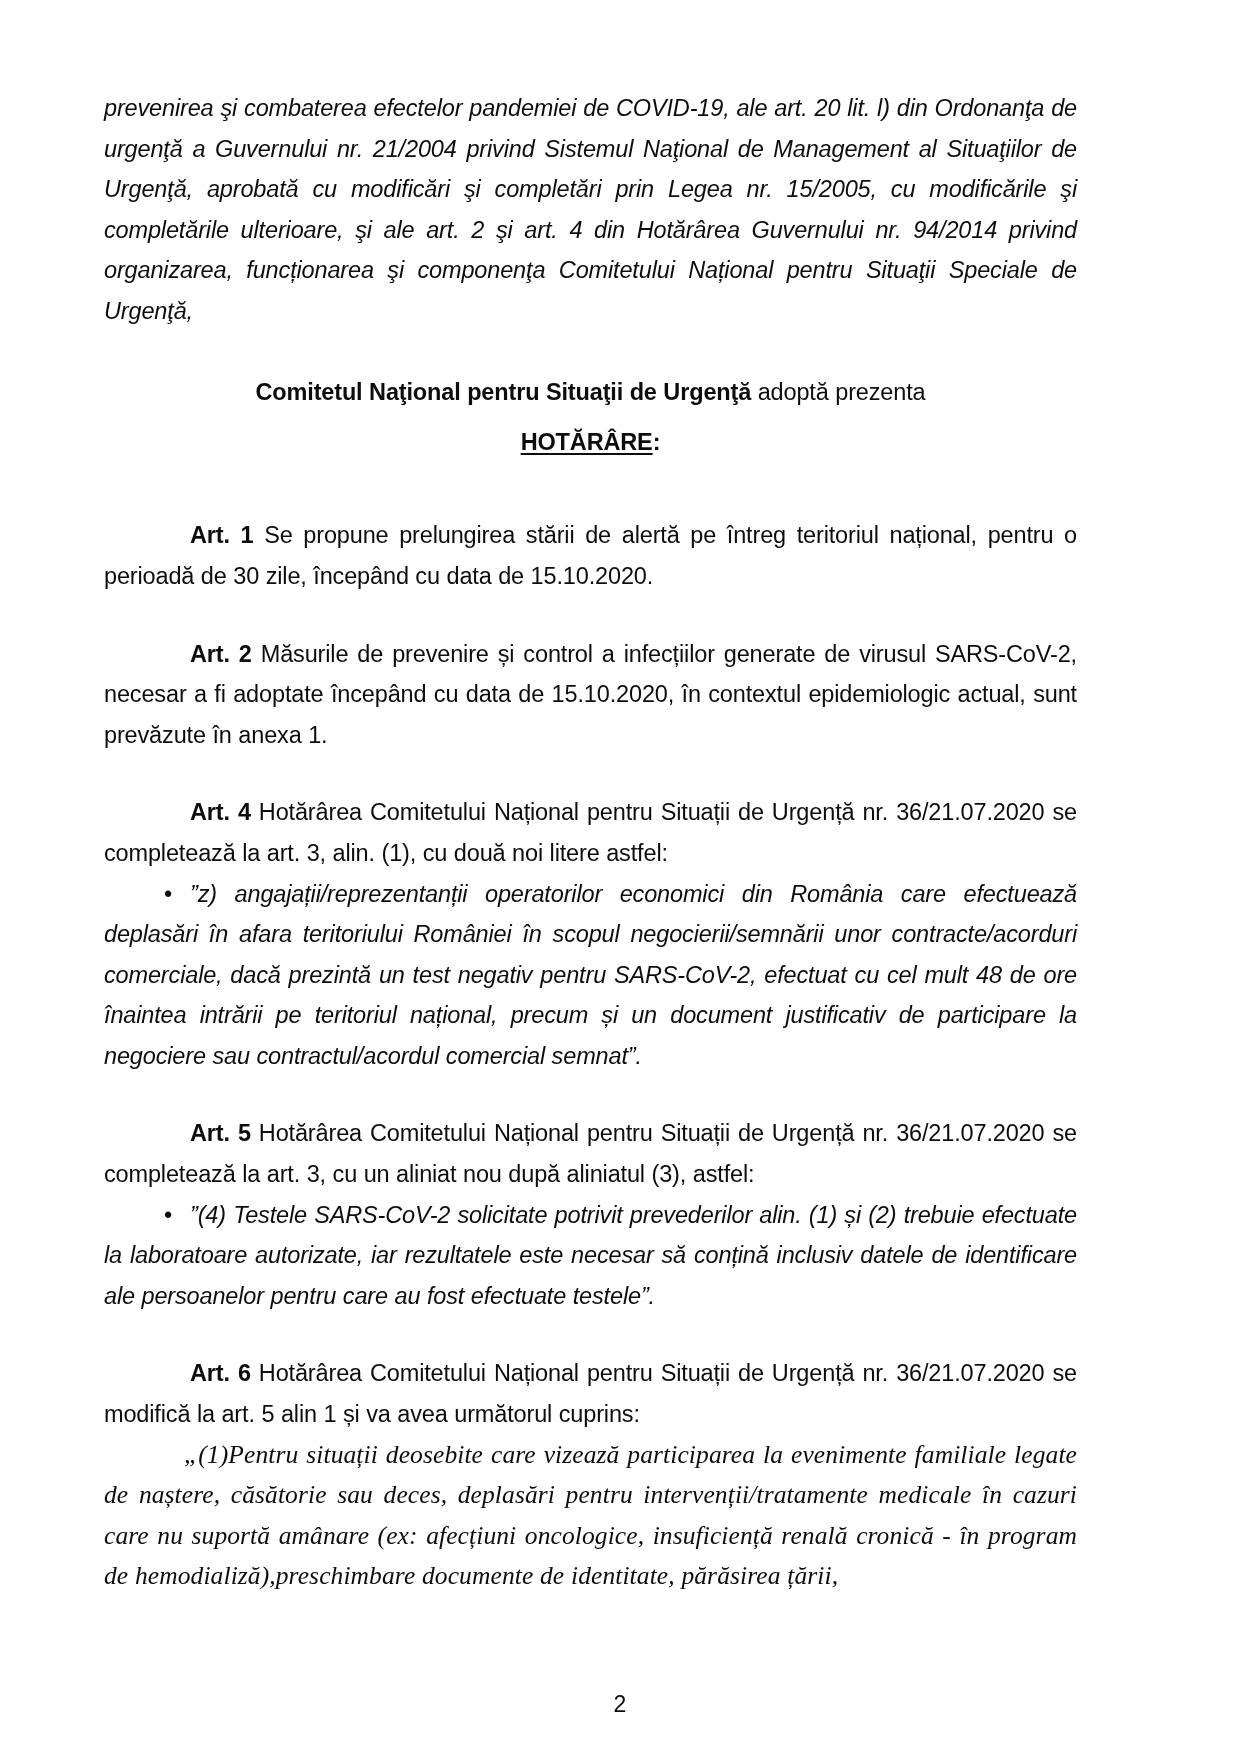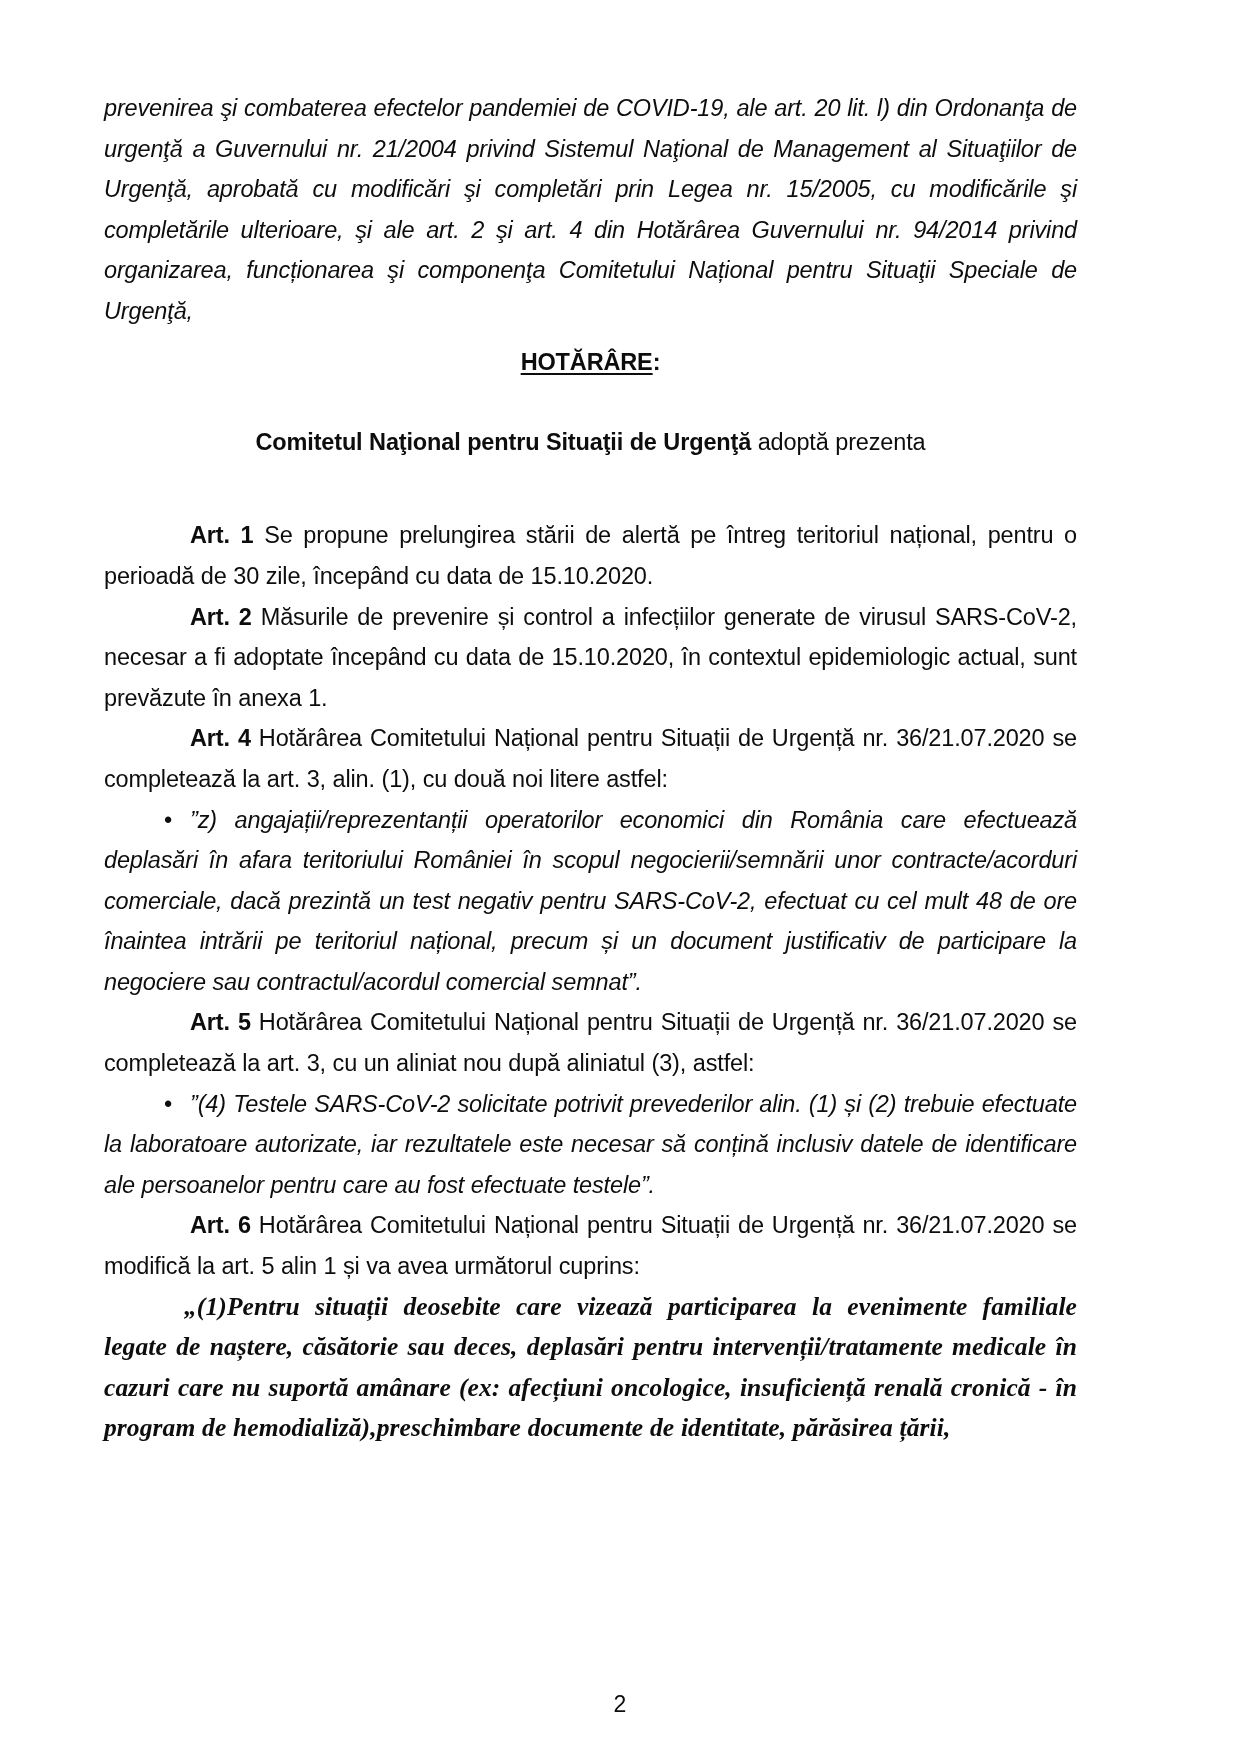--- a/index.html
+++ b/index.html
@@ -38,24 +38,24 @@
     font-style: normal;
   }
   .serif-italic {
     font-family: "Liberation Serif", serif;
     font-style: italic;
     font-size: 25.5px;
     letter-spacing: 0.1px;
   }
   .indent {
     text-indent: 86px;
+    margin-top: 37px;
   }
   .indent-sm {
     text-indent: 80px;
-    font-weight: bold;
   }
   b, .bold {
     font-weight: bold;
   }
 
   
   .center {
     text-align: center;
     font-size: 23.5px;
     line-height: 40.6px;
@@ -117,26 +117,26 @@
   }
 </style>
 </head>
 <body>
 
 <div class="page">
   <div class="body-col">
 
     <p class="italic">prevenirea şi combaterea efectelor pandemiei de COVID-19, ale art. 20 lit. l) din Ordonanţa de urgenţă a Guvernului nr. 21/2004 privind Sistemul Naţional de Management al Situaţiilor de Urgenţă, aprobată cu modificări şi completări prin Legea nr. 15/2005, cu modificările şi completările ulterioare, şi ale art. 2 şi art. 4 din Hotărârea Guvernului nr. 94/2014 privind organizarea, funcționarea şi componenţa Comitetului Național pentru Situaţii Speciale de Urgenţă,</p>
 
+    <p class="center heading-1">
+      <span class="strong">Comitetul Naţional pentru Situaţii de Urgenţă</span><span> adoptă prezenta</span>
+    </p>
+
     <p class="center heading-2">
       <span class="u">HOTĂRÂRE</span><span class="colon">:</span>
-    </p>
-
-    <p class="center heading-1">
-      <span class="strong">Comitetul Naţional pentru Situaţii de Urgenţă</span><span> adoptă prezenta</span>
     </p>
 
     <div class="gap-block"></div>
 
     <p class="upright indent gap-art">
       <b>Art. 1</b><span> Se propune prelungirea stării de alertă pe întreg teritoriul național, pentru o perioadă de 30 zile, începând cu data de 15.10.2020.</span>
     </p>
 
     <p class="upright indent">
       <b>Art. 2</b><span> Măsurile de prevenire și control a infecțiilor generate de virusul SARS-CoV-2, necesar a fi adoptate începând cu data de 15.10.2020, în contextul epidemiologic actual, sunt prevăzute în anexa 1.</span>

